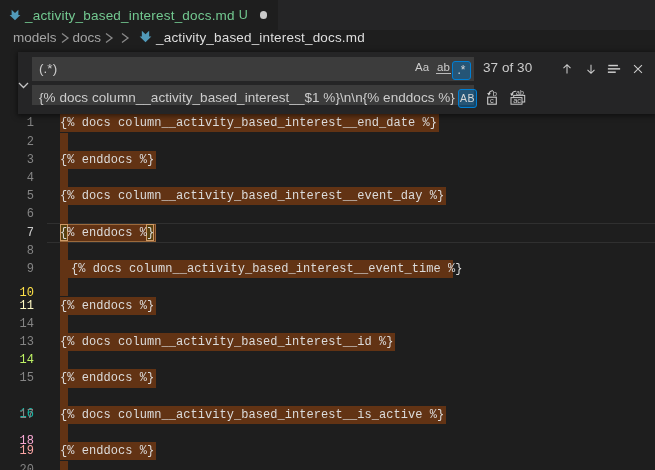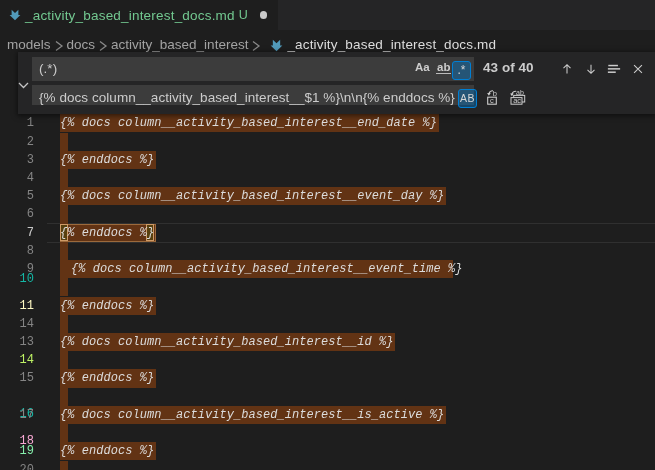--- a/index.html
+++ b/index.html
@@ -4,35 +4,35 @@
 * { margin:0; padding:0; box-sizing:border-box; }
 html,body { width:655px; height:470px; overflow:hidden; background:#1e1e1e;
   font-family:"Liberation Sans",sans-serif; }
 #tabbar { position:absolute; left:0; top:0; width:655px; height:30px; background:#252526; }
 #tab { position:absolute; left:0; top:0; width:278px; height:30px; background:#1e1e1e;
   display:flex; align-items:center; }
 #tablabel { color:#73c991; font-size:13.5px; letter-spacing:0.2px; margin-left:4px; }
 #tabu { color:#73c991; font-size:12.5px; margin-left:4px; }
 #tabdot { width:7.5px; height:7.5px; border-radius:50%; background:#c9c9c9; margin-left:12px; }
 #crumbs { position:absolute; left:0; top:30px; width:655px; height:22px; background:#1e1e1e;
-  display:flex; align-items:flex-end; color:#a4a4a4; font-size:13.5px; padding-left:7px; }
+  display:flex; align-items:flex-start; color:#a4a4a4; font-size:13.5px; padding-left:13px; }
 #crumbs .last { color:#dedede; letter-spacing:0.17px; }
 .ln { position:absolute; width:34px; text-align:right; font-family:"Liberation Mono",monospace;
   font-size:12px; line-height:18.2px; height:18.2px; }
 .code { position:absolute; font-family:"Liberation Mono",monospace; font-size:12px;
-  line-height:18.2px; height:19px; color:#dcdcdc; letter-spacing:0.05px; white-space:pre; z-index:3;font-style:italic; }
+  line-height:18.2px; height:19px; color:#dcdcdc; letter-spacing:0.05px; white-space:pre; z-index:3; }
 .hl { position:absolute; height:18.2px; background:#623314; z-index:1; }
 .hl.cur { border:1px solid #9c6a3c; }
 .brk { position:absolute; height:17.2px; border:1px solid #cf9a66; background:#57400f; z-index:2; }
 .curline { position:absolute; left:47px; width:608px; height:1px; background:#303030; }
 #findw { position:absolute; left:18px; top:52px; width:637px; height:62px; background:#252526;
   z-index:10; box-shadow:0 1px 5px 1px rgba(0,0,0,0.5); }
 .finput { position:absolute; left:14px; width:442px; background:#3c3c3c;
   color:#cccccc; font-size:13.5px; letter-spacing:0.05px; padding-left:7px; white-space:pre; }
-.fbtn { position:absolute; color:#cccccc; font-size:11.5px;font-weight:bold; }
+.fbtn { position:absolute; color:#cccccc; font-size:11.5px; }
 .optbox { position:absolute; width:19px; height:20px; border-radius:3px;
   background:rgba(0,127,212,0.38); border:1px solid #007fd4; color:#d7d7d7;
   text-align:center; font-size:12px; line-height:18px; }
 svg.ico { position:absolute; }
 </style></head>
 <body>
 <div id="tabbar">
   <div id="tab">
     <span style="margin-left:9px;display:flex">
         <svg width="12" height="12" viewBox="0 0 16 16" style="">
@@ -46,21 +46,20 @@
 </div>
 <div id="crumbs">
   <span>models</span>
     <svg width="14" height="14" viewBox="0 0 14 14" style="margin:0 1px">
       <path d="M4 3.5 L10 8 L4 12.5" stroke="#8a8a8a" stroke-width="1.3" fill="none"></path>
     </svg>
     <span>docs</span>
     <svg width="14" height="14" viewBox="0 0 14 14" style="margin:0 1px">
       <path d="M4 3.5 L10 8 L4 12.5" stroke="#8a8a8a" stroke-width="1.3" fill="none"></path>
     </svg>
-    <span>activity_based_interest</span>
     <svg width="14" height="14" viewBox="0 0 14 14" style="margin:0 1px">
       <path d="M4 3.5 L10 8 L4 12.5" stroke="#8a8a8a" stroke-width="1.3" fill="none"></path>
     </svg>
   <span style="display:flex;margin-left:6px;margin-right:4px">
       <svg width="13" height="13" viewBox="0 0 16 16" style="">
         <path d="M3.5 0.9 L8 5.2 L12.5 0.9 L12.5 8.1 L15.2 8.1 L8 15.1 L0.8 8.1 L3.5 8.1 Z" fill="#519aba"></path>
       </svg>
     </span>
   <span class="last">_activity_based_interest_docs.md</span>
 </div>
@@ -85,21 +84,21 @@
 <div class="curline" style="top:241.8px"></div>
 <div class="hl cur" style="top:223.6px;left:59.5px;width:96.2px"></div>
 <div class="brk" style="top:224.1px;left:59.5px;width:8px"></div>
 <div class="brk" style="top:224.1px;left:146.0px;width:8px"></div>
 <div class="code" style="top:223.6px;left:60.0px">{% enddocs %}</div>
 <div class="ln" style="top:241.8px;color:#858585">8</div>
 <div class="hl" style="top:241.8px;left:59.8px;width:8px"></div>
 <div class="ln" style="top:260.1px;color:#858585">9</div>
 <div class="hl" style="top:260.1px;left:59.5px;width:393.5px"></div>
 <div class="code" style="top:260.1px;left:71px">{% docs column__activity_based_interest__event_time %}</div>
-<div class="ln" style="top:270px;color:#14b8a6">10</div>
+<div class="ln" style="top:284px;color:#fde047">10</div>
 <div class="hl" style="top:278.3px;left:59.8px;width:8px"></div>
 <div class="ln" style="top:296.5px;color:#fef9c3">11</div>
 <div class="hl" style="top:296.5px;left:59.5px;width:96.2px"></div>
 <div class="code" style="top:296.5px;left:60.0px">{% enddocs %}</div>
 <div class="ln" style="top:314.7px;color:#858585">14</div>
 <div class="hl" style="top:314.7px;left:59.8px;width:8px"></div>
 <div class="ln" style="top:332.9px;color:#858585">13</div>
 <div class="hl" style="top:332.9px;left:59.5px;width:335.5px"></div>
 <div class="code" style="top:332.9px;left:60.0px">{% docs column__activity_based_interest__id %}</div>
 <div class="ln" style="top:351.2px;color:#bef264">14</div>
@@ -107,35 +106,35 @@
 <div class="ln" style="top:369.4px;color:#858585">15</div>
 <div class="hl" style="top:369.4px;left:59.5px;width:96.2px"></div>
 <div class="code" style="top:369.4px;left:60.0px">{% enddocs %}</div>
 <div class="ln" style="top:405px;color:#14b8a6">16</div>
 <div class="hl" style="top:387.6px;left:59.8px;width:8px"></div>
 <div class="ln" style="top:405.8px;color:#858585">17</div>
 <div class="hl" style="top:405.8px;left:59.5px;width:386.2px"></div>
 <div class="code" style="top:405.8px;left:60.0px">{% docs column__activity_based_interest__is_active %}</div>
 <div class="ln" style="top:432px;color:#f9a8d4">18</div>
 <div class="hl" style="top:424.0px;left:59.8px;width:8px"></div>
-<div class="ln" style="top:442.3px;color:#86efac">19</div>
+<div class="ln" style="top:442.3px;color:#fca5a5">19</div>
 <div class="hl" style="top:442.3px;left:59.5px;width:96.2px"></div>
 <div class="code" style="top:442.3px;left:60.0px">{% enddocs %}</div>
 <div class="ln" style="top:460.5px;color:#858585">20</div>
 <div class="hl" style="top:460.5px;left:59.8px;width:8px"></div>
 
 <div id="findw">
   <svg class="ico" style="left:-2px;top:25px" width="14" height="14" viewBox="0 0 14 14">
       <path d="M3 6 L7.5 10.5 L12 6" stroke="#c5c5c5" stroke-width="1.3" fill="none"></path>
     </svg>
   <div class="finput" style="top:5px;height:24px;line-height:24px">(.*)</div>
   <div class="fbtn" style="left:397px;top:9px">Aa</div>
   <div class="fbtn" style="left:418px;top:9px;border-bottom:1px solid #bbb;padding:0 1px">ab</div>
   <div class="optbox" style="left:434px;top:8.5px;height:19px;line-height:17px">.*</div>
-  <div class="fbtn" style="left:465px;top:8px;font-size:13.5px;letter-spacing:0.05px">43 of 40</div>
+  <div class="fbtn" style="left:465px;top:8px;font-size:13.5px;letter-spacing:0.05px">37 of 30</div>
   <svg class="ico" style="left:542px;top:10px" width="14" height="14" viewBox="0 0 16 16">
       <path d="M8 3 L8 13 M4 7 L8 3 L12 7" stroke="#cccccc" stroke-width="1.2" fill="none"></path>
     </svg>
   <svg class="ico" style="left:566px;top:10px" width="14" height="14" viewBox="0 0 16 16">
       <path d="M8 3 L8 13 M4 9 L8 13 L12 9" stroke="#cccccc" stroke-width="1.2" fill="none"></path>
     </svg>
   <svg class="ico" style="left:589px;top:10px" width="14" height="14" viewBox="0 0 16 16">
       <rect x="1.5" y="3.2" width="11" height="1.7" fill="#ccc"></rect>
       <rect x="1" y="7" width="14" height="1.7" fill="#ccc"></rect>
       <rect x="1" y="10.8" width="9" height="1.7" fill="#ccc"></rect>

